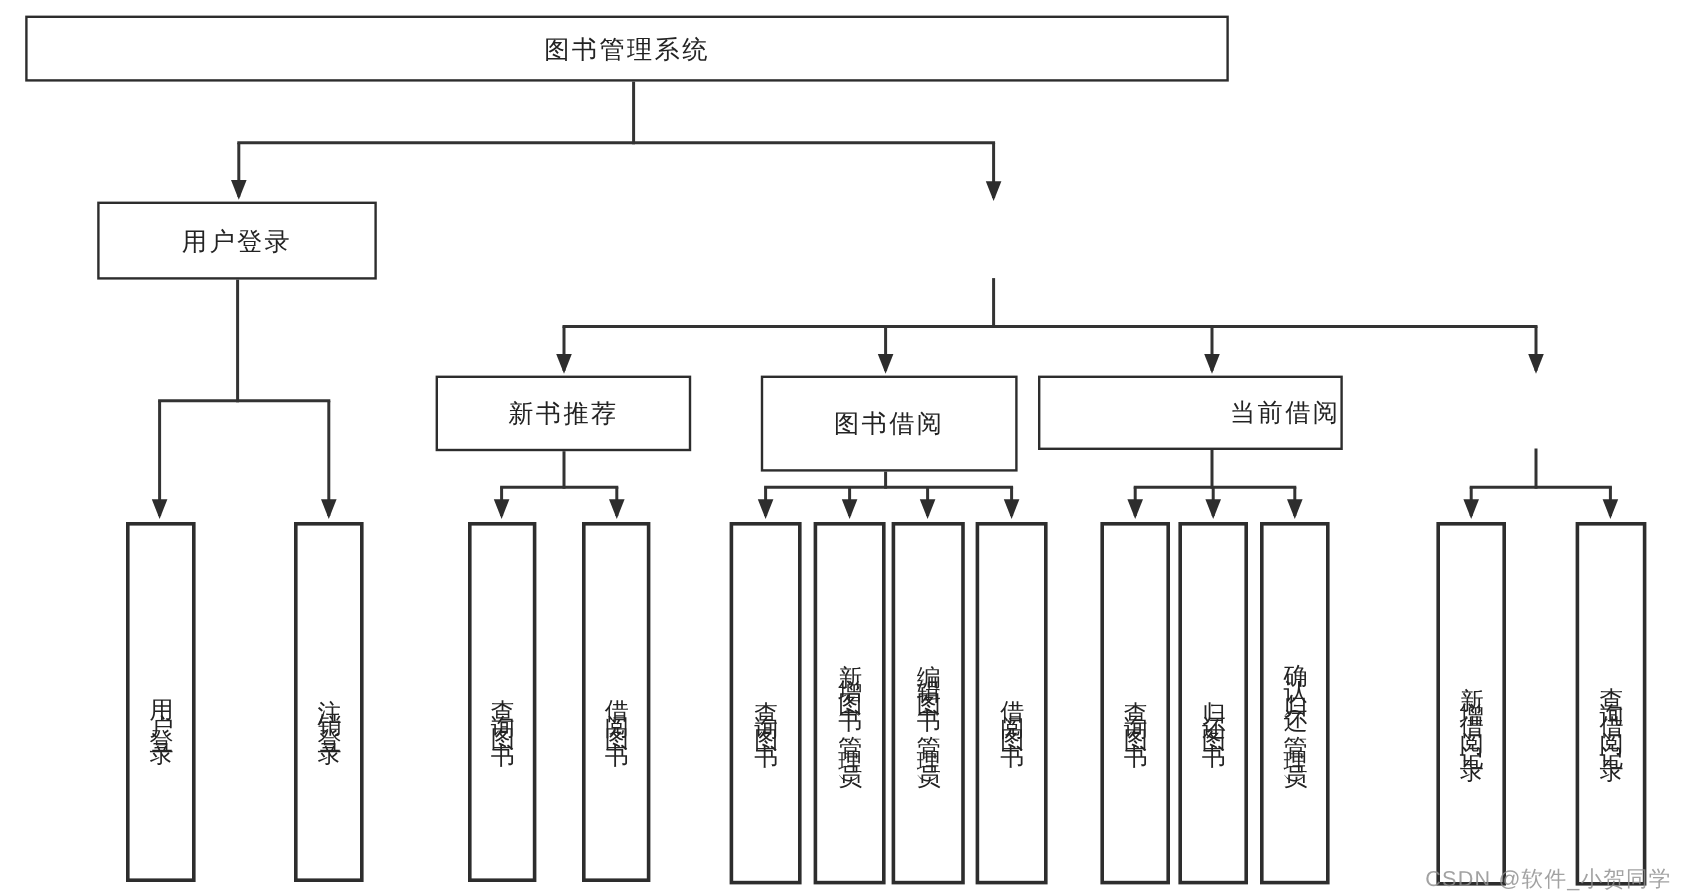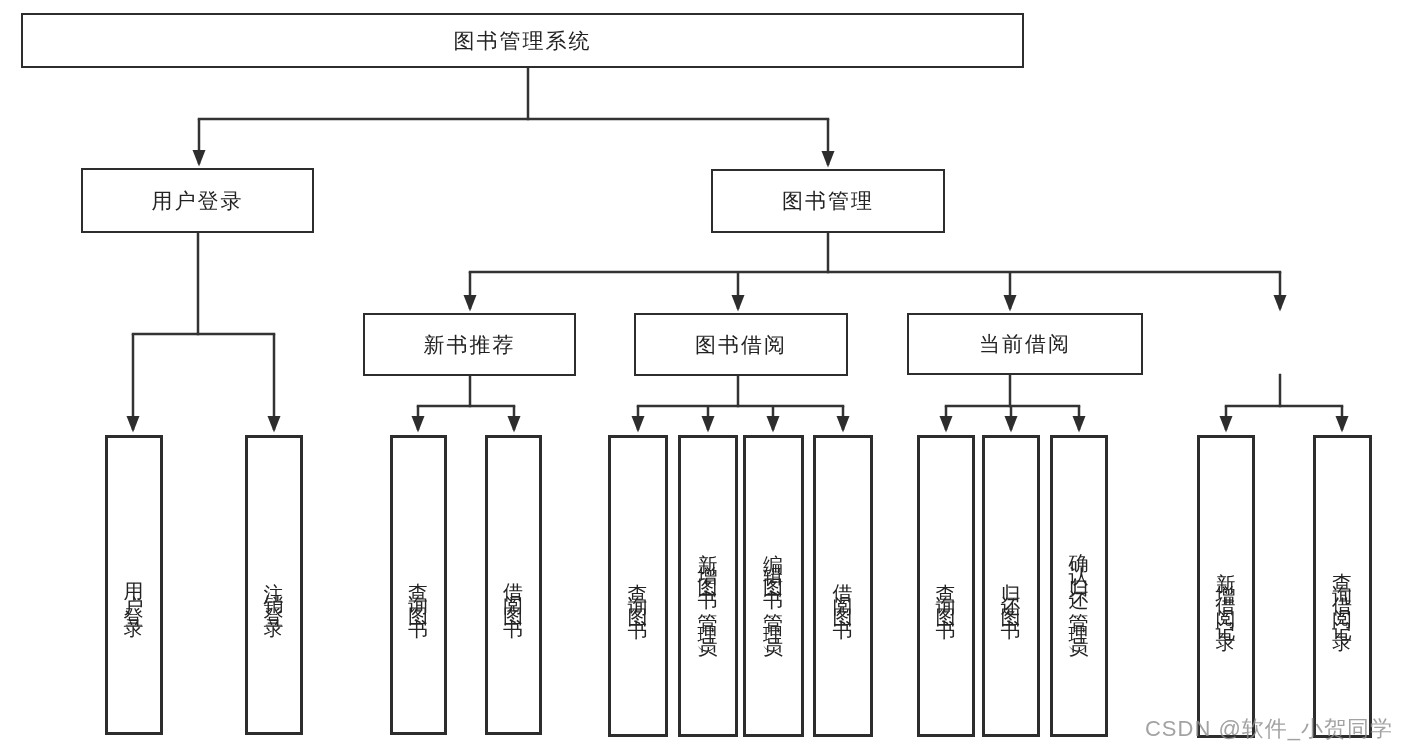--- a/index.html
+++ b/index.html
@@ -48,33 +48,33 @@
     line-height: 1;
     letter-spacing: 12px;
     white-space: nowrap;
     color: #232323;
     margin-bottom: -12px;
   }
   .watermark {
     position: absolute;
     right: 12px;
     bottom: 3px;
-    font-size: 22px;
+    font-size: 18px;
     color: rgba(142, 142, 142, 0.82);
     letter-spacing: 1px;
     z-index: 5;
     white-space: nowrap;
   }
   
   #n-root   { left: 21px;  top: 13px;  width: 1003px; height: 55px; }
   #n-login  { left: 81px;  top: 168px; width: 233px;  height: 65px; }
   #n-mgmt   { left: 711px; top: 169px; width: 234px;  height: 64px; }
   #n-rec    { left: 363px; top: 313px; width: 213px;  height: 63px; text-align: right; }
-  #n-borrow { left: 634px; top: 313px; width: 214px;  height: 63px; }
-  #n-cur    { left: 907px; top: 313px; width: 236px;  height: 62px; }
+  #n-borrow { left: 634px; top: 313px; width: 214px;  height: 80px; }
+  #n-cur    { left: 865px; top: 313px; width: 254px;  height: 62px; justify-content: flex-end; }
   #n-hist   { left: 1173px;top: 313px; width: 214px;  height: 62px; }
   #l-1  { left: 105px;  top: 435px; width: 58px; height: 300px; }
   #l-2  { left: 245px;  top: 435px; width: 58px; height: 300px; }
   #l-3  { left: 390px;  top: 435px; width: 57px; height: 300px; }
   #l-4  { left: 485px;  top: 435px; width: 57px; height: 300px; }
   #l-5  { left: 608px;  top: 435px; width: 60px; height: 302px; }
   #l-6  { left: 678px;  top: 435px; width: 60px; height: 302px; }
   #l-7  { left: 743px;  top: 435px; width: 61px; height: 302px; }
   #l-8  { left: 813px;  top: 435px; width: 60px; height: 302px; }
   #l-9  { left: 917px;  top: 435px; width: 58px; height: 302px; }
@@ -135,23 +135,20 @@
     </g>
   </svg>
 
   <div class="node" id="n-root">
     <span class="hlabel">图书管理系统</span>
   </div>
 
   <div class="node" id="n-login">
     <span class="hlabel">用户登录</span>
   </div>
-  <div class="node" id="n-mgmt">
-    <span class="hlabel">图书管理</span>
-  </div>
 
   <div class="node" id="n-rec">
     <span class="hlabel">新书推荐</span>
   </div>
   <div class="node" id="n-borrow">
     <span class="hlabel">图书借阅</span>
   </div>
   <div class="node" id="n-cur">
     <span class="hlabel">当前借阅</span>
   </div>

